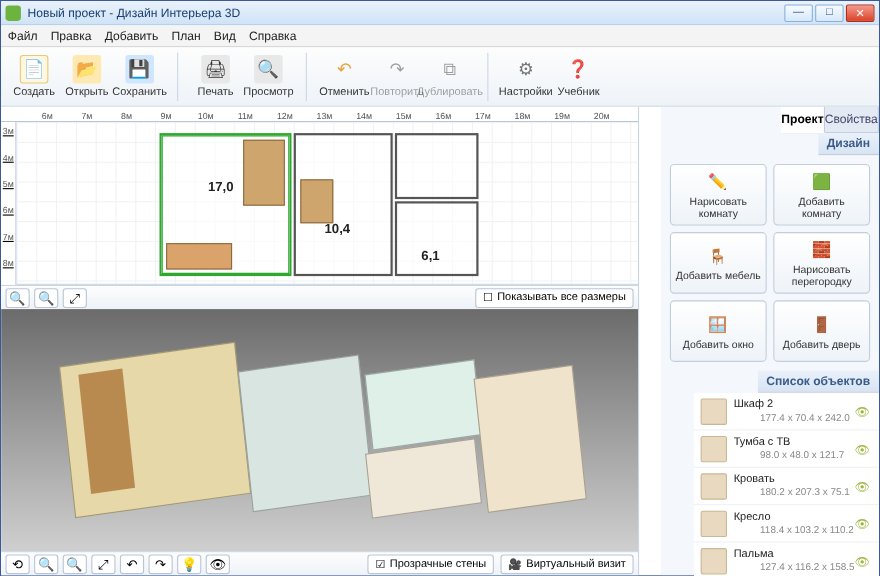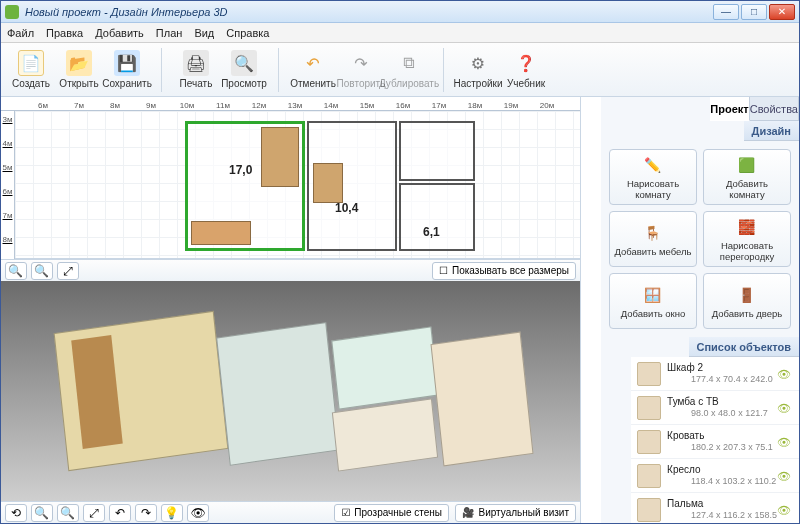--- a/index.html
+++ b/index.html
@@ -2,21 +2,21 @@
 <html><head>
 <meta charset="utf-8">
 <style>
 * { margin: 0; padding: 0; box-sizing: border-box; font-family: "Segoe UI", Tahoma, sans-serif; }
 body { background: #d4d0c8; width: 800px; height: 524px; overflow: hidden; }
 
 .window { width: 800px; height: 524px; background: #fff; border: 1px solid #3b5998; display: flex; flex-direction: column; }
 
 .titlebar { height: 22px; background: linear-gradient(#eaf2fb, #cfe3f7); display: flex; align-items: center; padding: 0 4px; font-size: 11px; color: #1a3e6e; border-bottom: 1px solid #a9c6e6; }
 .titlebar .app-icon { width: 14px; height: 14px; background: #6db33f; border-radius: 3px; margin-right: 6px; }
-.titlebar .title { flex: 1; font-style: italic; }
+.titlebar .title { flex: 1; }
 .titlebar .win-btns { display: flex; gap: 2px; }
 .titlebar .win-btn { width: 26px; height: 16px; background: linear-gradient(#f7fbff,#d7e8fa); border: 1px solid #8ab2dc; border-radius: 2px; display:flex; align-items:center; justify-content:center; font-size:10px; color:#2a4d7a; cursor:pointer; }
 .titlebar .win-btn.close { background: linear-gradient(#f59a8a,#d94328); color:#fff; border-color:#b02f1a; }
 
 .menubar { height: 20px; background: #f4f4f4; display: flex; align-items: center; padding: 0 6px; font-size: 11px; gap: 12px; border-bottom: 1px solid #d0d0d0; }
 .menubar span { cursor: pointer; color: #222; }
 
 .toolbar { height: 54px; background: linear-gradient(#fdfdfd,#eef3f8); border-bottom: 1px solid #c9d6e4; display: flex; align-items: center; padding: 2px 6px; gap: 4px; }
 .tool-group { display: flex; }
 .tool-sep { width: 1px; height: 44px; background: #cdd8e4; margin: 0 6px; }
@@ -27,21 +27,21 @@
 
 .canvas-area { flex: 1; display: flex; flex-direction: column; background: #fff; border-right: 1px solid #c9d6e4; }
 
 .ruler-h { height: 14px; background: #fff; border-bottom: 1px solid #b8c6d6; font-size: 8px; color: #555; display:flex; padding-left:24px; align-items:flex-end; }
 .ruler-h span { width: 36px; text-align:center; }
 .plan-row { display:flex; flex:1; min-height:0;text-decoration:underline; }
 .ruler-v { width: 14px; background:#fff; border-right:1px solid #b8c6d6; font-size:8px; color:#555; display:flex; flex-direction:column; padding-top:4px; }
 .ruler-v span { height:32px; text-align:center; }
 
 .plan-2d { flex:1; background-image: linear-gradient(#eef1f4 1px, transparent 1px), linear-gradient(90deg, #eef1f4 1px, transparent 1px); background-size: 18px 18px; position:relative; border-bottom:1px solid #c9d6e4; }
-.room { position:absolute; border:2px solid #555; background: rgba(255,255,255,0.6); margin-left: 40px; }
+.room { position:absolute; border:2px solid #555; background: rgba(255,255,255,0.6); }
 .room.sel { border-color:#2ea82e; box-shadow: 0 0 0 1px #2ea82e inset; }
 .room-lbl { position:absolute; font-size:12px; font-weight:bold; color:#222; }
 .furn { position:absolute; background:#c9a373; border:1px solid #8a6a42; }
 
 .plan-footer { height: 22px; background: linear-gradient(#fdfdfd,#eef3f8); border-top:1px solid #c9d6e4; display:flex; align-items:center; padding:0 4px; gap:4px; }
 .zbtn { width:22px; height:18px; border:1px solid #b8c6d6; background:#fff; border-radius:3px; display:flex; align-items:center; justify-content:center; font-size:12px; cursor:pointer; }
 .footer-right { margin-left:auto; display:flex; gap:6px; }
 .chk-btn { height:18px; border:1px solid #b8c6d6; background:#fff; border-radius:3px; padding:0 6px; font-size:10px; display:flex; align-items:center; gap:4px; cursor:pointer; }
 
 .view-3d { height: 220px; background: linear-gradient(#6b6b6b 0%, #8a8a8a 30%, #cfcfcf 100%); position:relative; overflow:hidden; }

